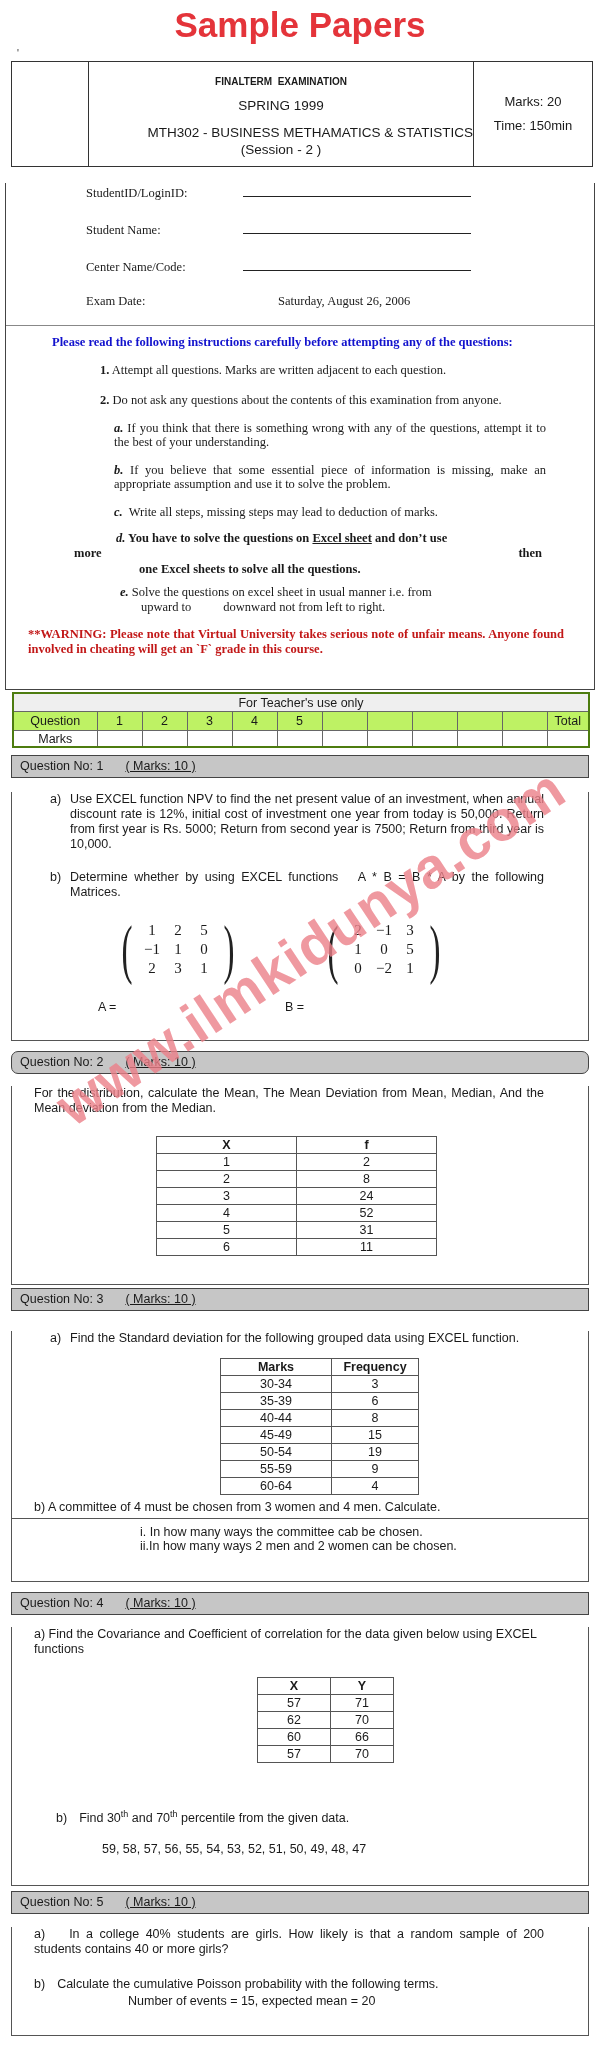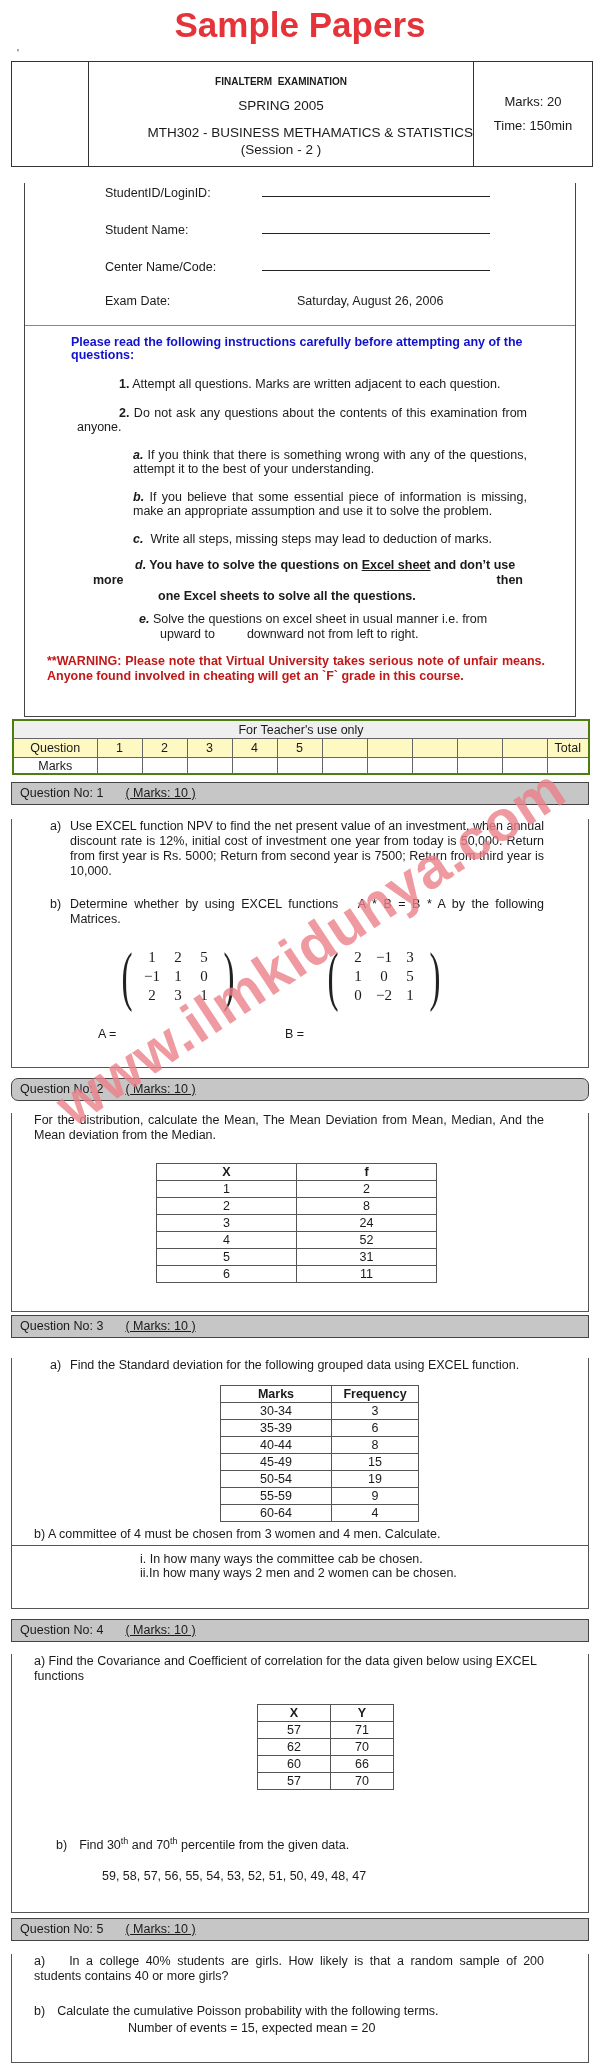--- a/index.html
+++ b/index.html
@@ -15,21 +15,21 @@
   .hdr td{border:1px solid #333;vertical-align:middle;padding:0;}
   .hdr .c-left{width:76px;}
   .hdr .c-mid{width:384px;text-align:center;}
   .hdr .c-right{width:118px;text-align:center;font-size:13px;line-height:24px;}
   .hdr .l1{font-weight:bold;font-size:10px;margin-top:10px;line-height:20px;}
   .hdr .l2{font-size:13.5px;margin-top:4px;line-height:20px;}
   .hdr .l3{font-size:13.5px;margin-top:8px;line-height:17px;text-align:right;}
   .hdr .l4{font-size:13.5px;line-height:17px;margin-bottom:8px;}
 
   
-  .docbox{margin:0 24px;border:1px solid #444;border-top:none;}
+  .docbox{margin:0 5px;border:1px solid #444;border-top:none;font-family:Liberation Serif, serif;}
   .s-row{margin:19px 0 0 80px;font-size:12.5px;line-height:15px;}
   .s-row:first-child{margin-top:16px;}
   .s-label{display:inline-block;width:157px;}
   .s-line{display:inline-block;width:228px;border-bottom:1px solid #222;height:13px;}
   .s-value{display:inline-block;padding-left:35px;}
   .divider{border-top:1px solid #888;margin-top:16px;}
 
   .ins{font-size:12.5px;}
   .ins-head{color:var(--instruction_blue,#1212cd);font-weight:bold;margin:10px 42px 0 46px;line-height:13.5px;}
   .ins-num{margin:16px 48px 0 52px;text-indent:42px;text-align:justify;line-height:13.5px;}
@@ -45,21 +45,21 @@
   .ins-e .e1{margin:10px 48px 0 114px;text-align:justify;}
   .ins-e .e2{margin:1px 0 0 135px;}
   .egap{display:inline-block;width:32px;}
   .warn{margin:13px 30px 0 22px;color:var(--warning_red,#c21818);font-weight:bold;
     text-align:justify;line-height:15px;padding-bottom:32px;font-size:12.5px;}
 
   
   .tt{border-collapse:collapse;table-layout:fixed;width:576px;margin:2px 0 0 12px;border:2px solid #4d7c0f;}
   .tt td{border:1px solid #666;text-align:center;font-size:12.5px;padding:0;}
   .tt .cap td{background:var(--table_head_gray,#efefef);height:17px;}
-  .tt .r1 td{background:#fef9c3;height:18px;}
+  .tt .r1 td{background:#bef264;height:18px;}
   .tt .r2 td{background:#fff;height:15px;}
   .tt col.c0{width:84px;} .tt col.cn{width:45px;} .tt col.cT{width:42px;}
 
   
   .qbar{margin:7px 11px 0 11px;background:var(--bar_gray,#c6c6c6);border:1px solid #444;
     font-size:12.5px;padding:4px 8px 4px 8px;line-height:13px;}
   .qbar .qm{margin-left:22px;text-decoration:underline;}
   .qbox{margin:0 11px;border:1px solid #555;border-top:none;font-size:12.5px;line-height:15px;}
 
   .qpart{display:flex;margin:14px 44px 0 38px;}
@@ -110,21 +110,21 @@
 
   <div class="main-title">Sample Papers</div>
   <div class="stray">'</div>
 
   <table class="hdr">
     <tbody>
         <tr>
       <td class="c-left"></td>
       <td class="c-mid">
         <div class="l1">FINALTERM&nbsp; EXAMINATION</div>
-        <div class="l2">SPRING 2005</div>
+        <div class="l2">SPRING 1999</div>
         <div class="l3">MTH302 - BUSINESS METHAMATICS &amp; STATISTICS</div>
         <div class="l4">(Session - 2 )</div>
       </td>
       <td class="c-right">
         <div>Marks: 20</div>
         <div>Time: 150min</div>
       </td>
     </tr>
   </tbody>
     </table>

